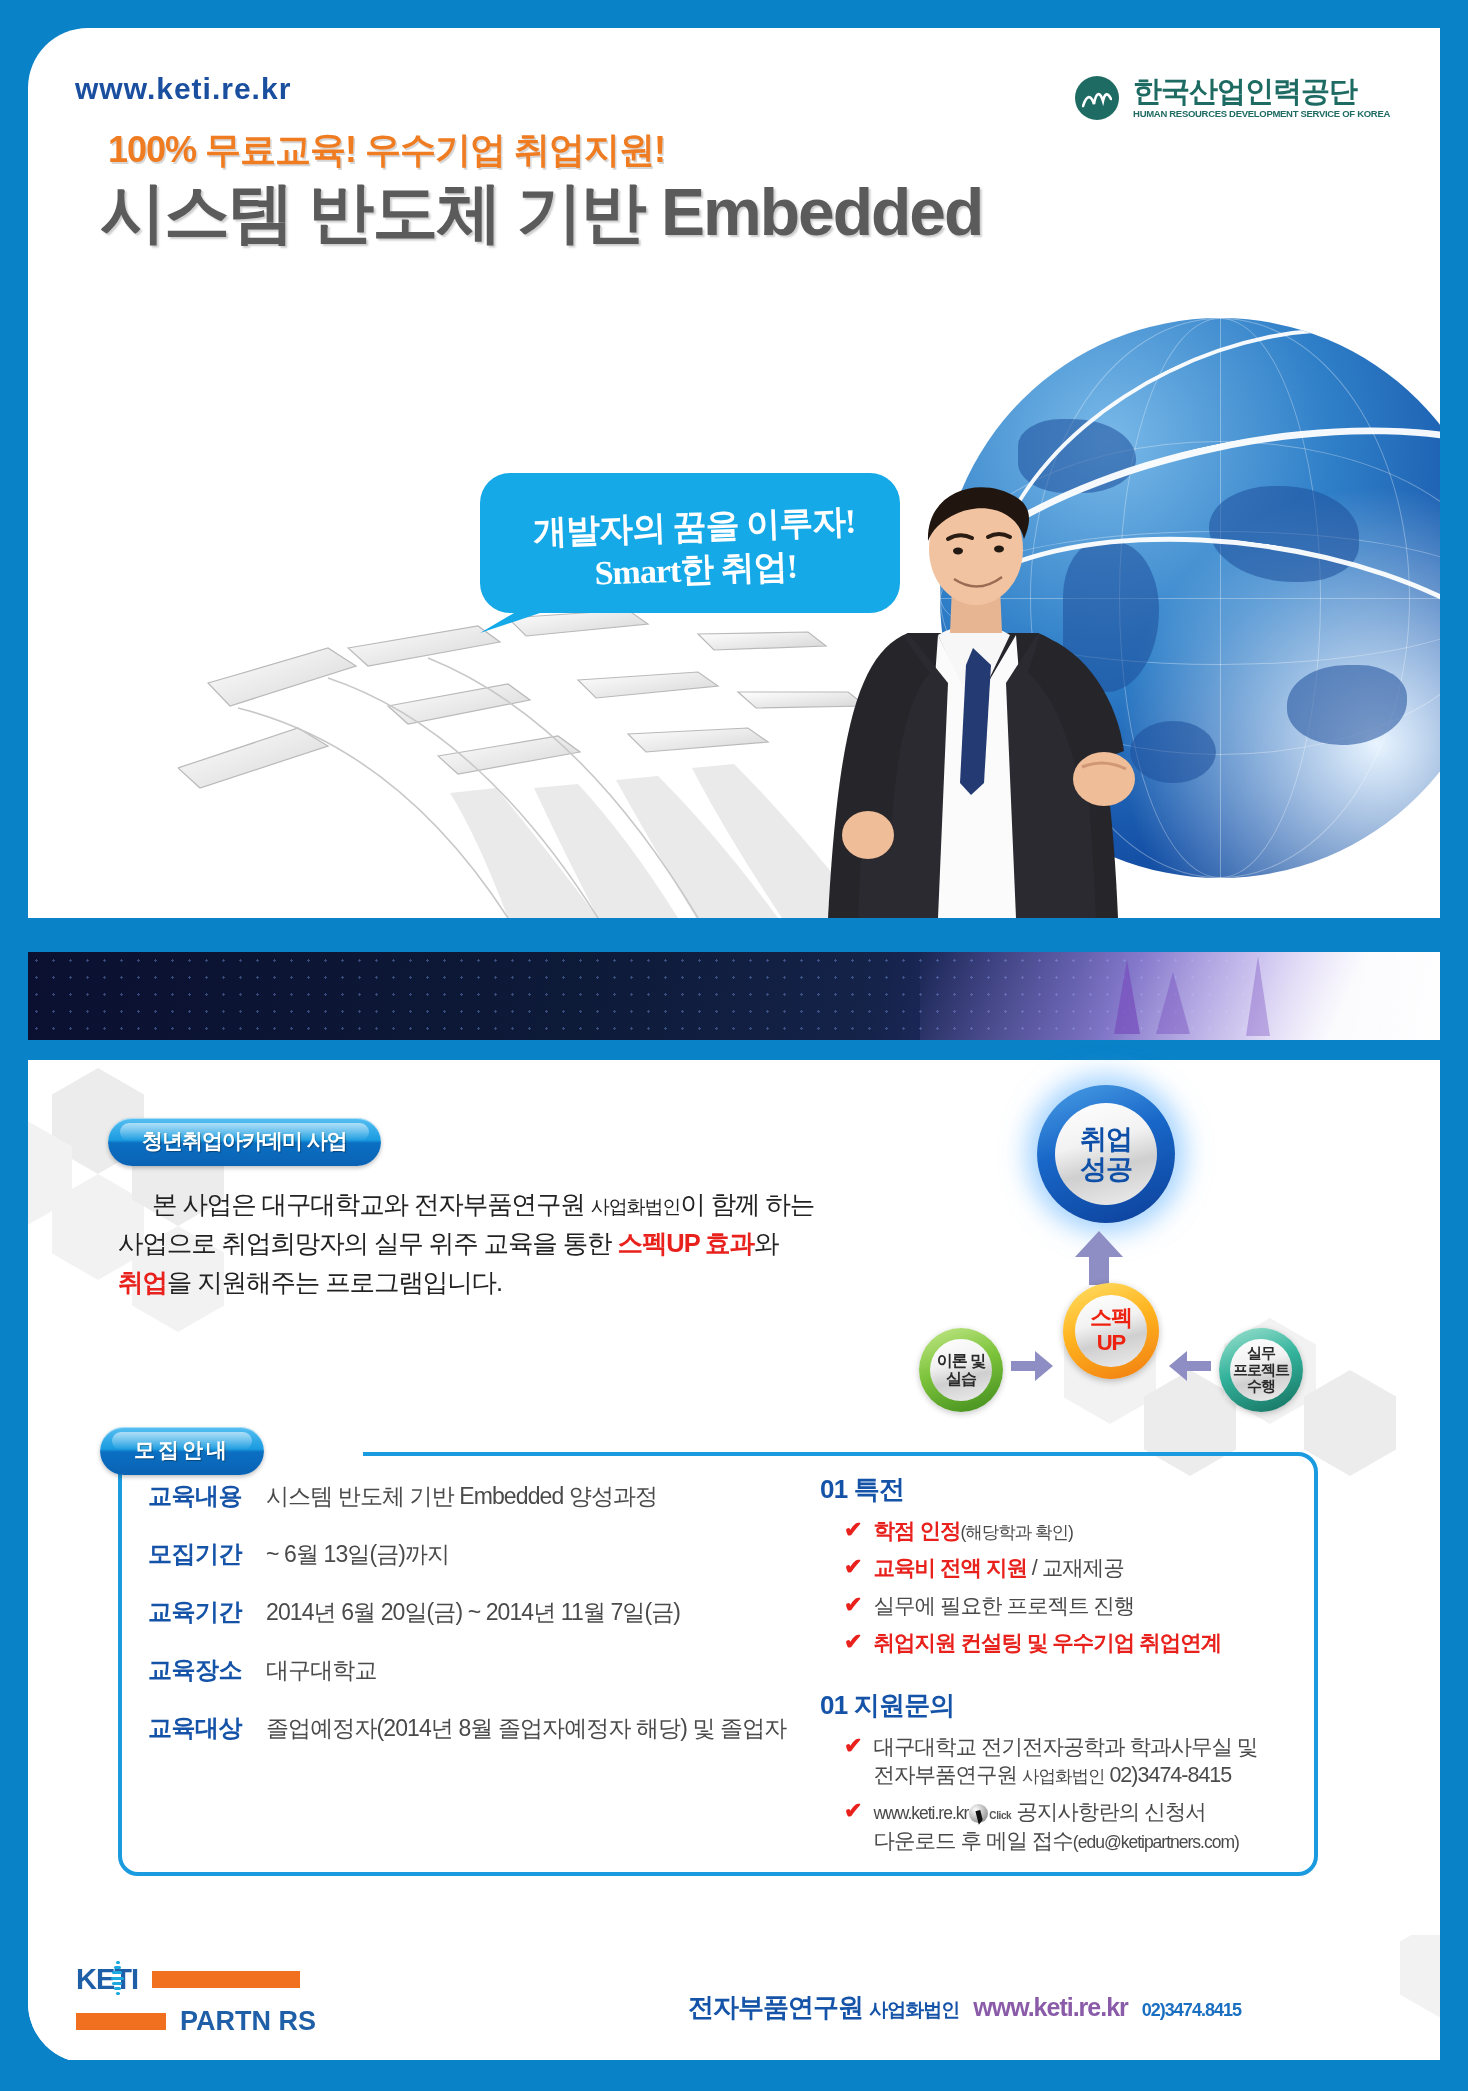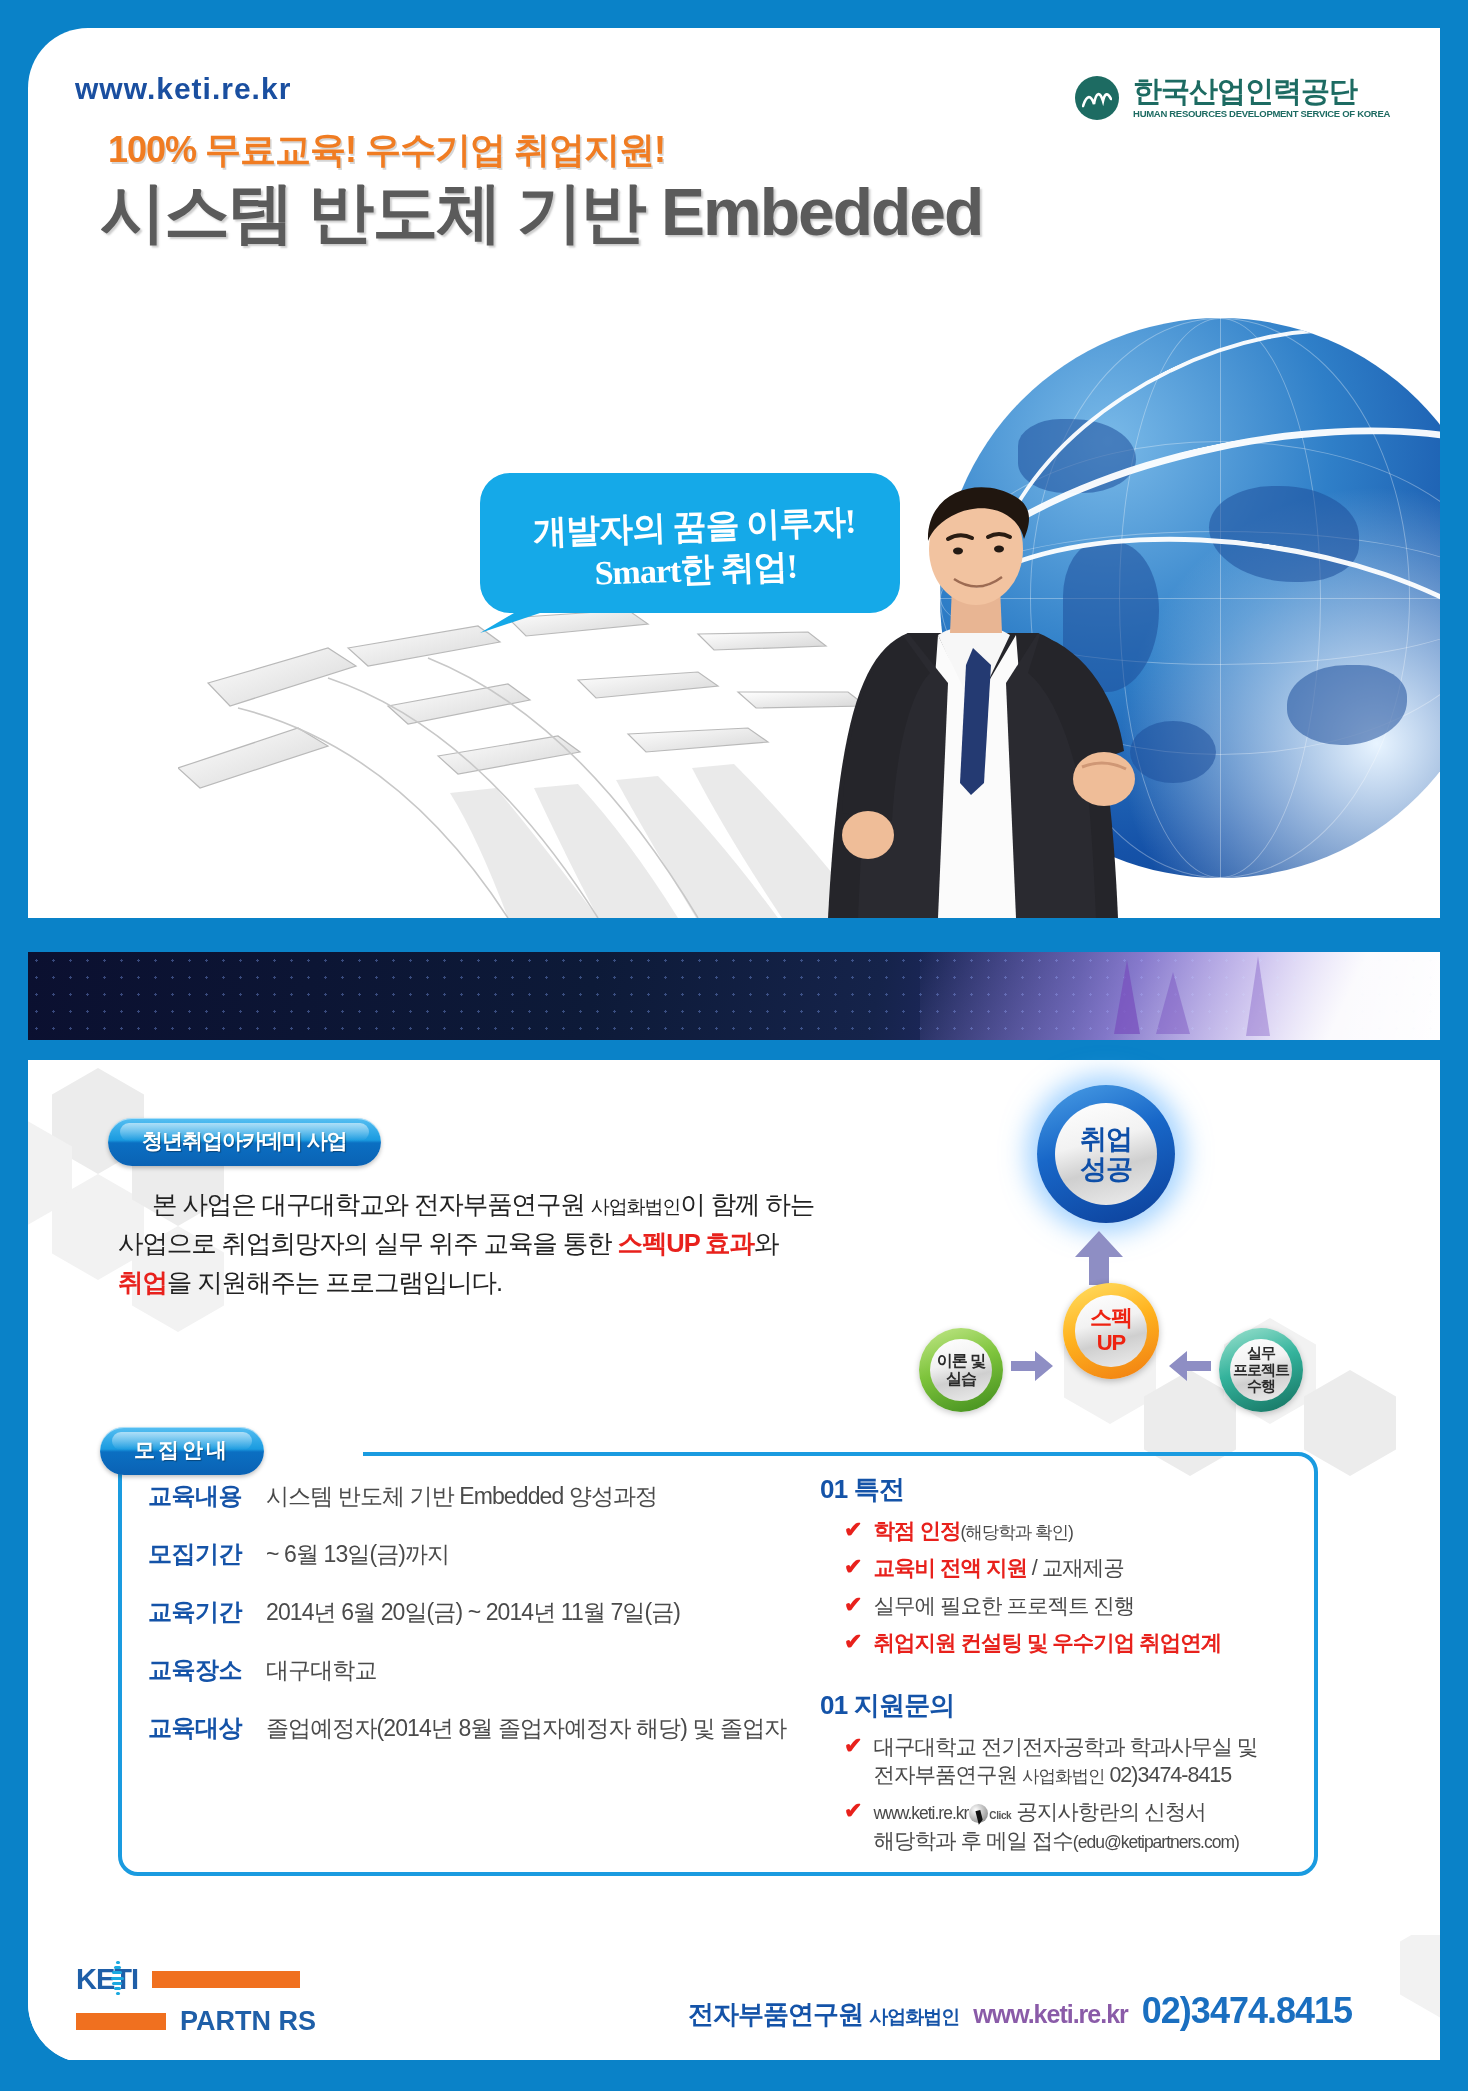--- a/index.html
+++ b/index.html
@@ -244,21 +244,21 @@
     display: block; height: 3px; background: #1ba9e0; margin-bottom: 2.2px; border-radius: 2px;
   }
   .footer-text {
     position: absolute; left: 660px; top: 55px;
     display: flex; align-items: baseline; gap: 14px;
     font-weight: bold; letter-spacing: -1px;
   }
   .ft-org { font-size: 26px; color: #1453a8; }
   .ft-org .sm { font-size: 19px; }
   .ft-url { font-size: 25px; color: #8a5ba8; }
-  .ft-tel { font-size: 36px; color: #1a6fc0; }
+  .ft-tel { font-size: 18px; color: #1a6fc0; }
   .footer-band {
     position: absolute; left: 28px; top: 2060px; width: 1412px; height: 31px;
     background: #0a82c8;
   }
 </style>
 </head>
 <body>
 
 <div class="poster">
 
@@ -513,21 +513,21 @@
       <span class="bl-txt">
         <span>대구대학교 전기전자공학과 학과사무실 및</span><br>
         <span>전자부품연구원 </span><span class="sm">사업화법인</span><span>  02)3474-8415</span>
       </span>
     </div>
 
     <div class="bl">
       <span class="ck">✔</span>
       <span class="bl-txt">
         <span class="sm">www.keti.re.kr</span><span class="click-ico"></span><span class="click-word">Click</span><span> 공지사항란의 신청서</span><br>
-        <span>해당학과 후 메일 접수</span><span class="sm">(edu@ketipartners.com)</span>
+        <span>다운로드 후 메일 접수</span><span class="sm">(edu@ketipartners.com)</span>
       </span>
     </div>
   </div>
 
   <div class="footer">
     <div class="footer-hexes">
       <div class="hex hexL" style="left:0;top:0;"></div>
 
     </div>
 

